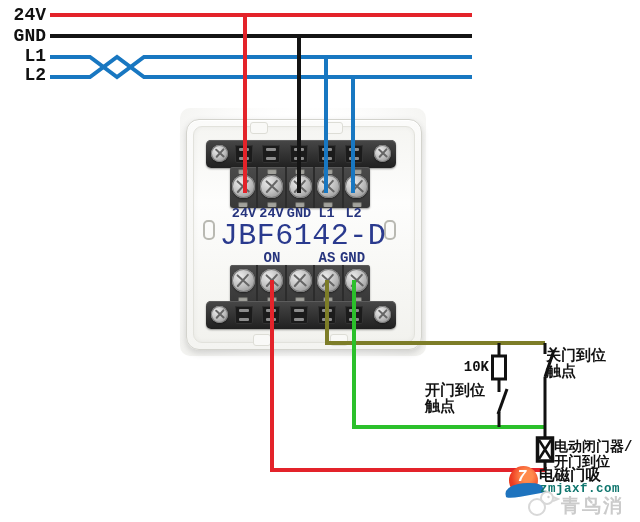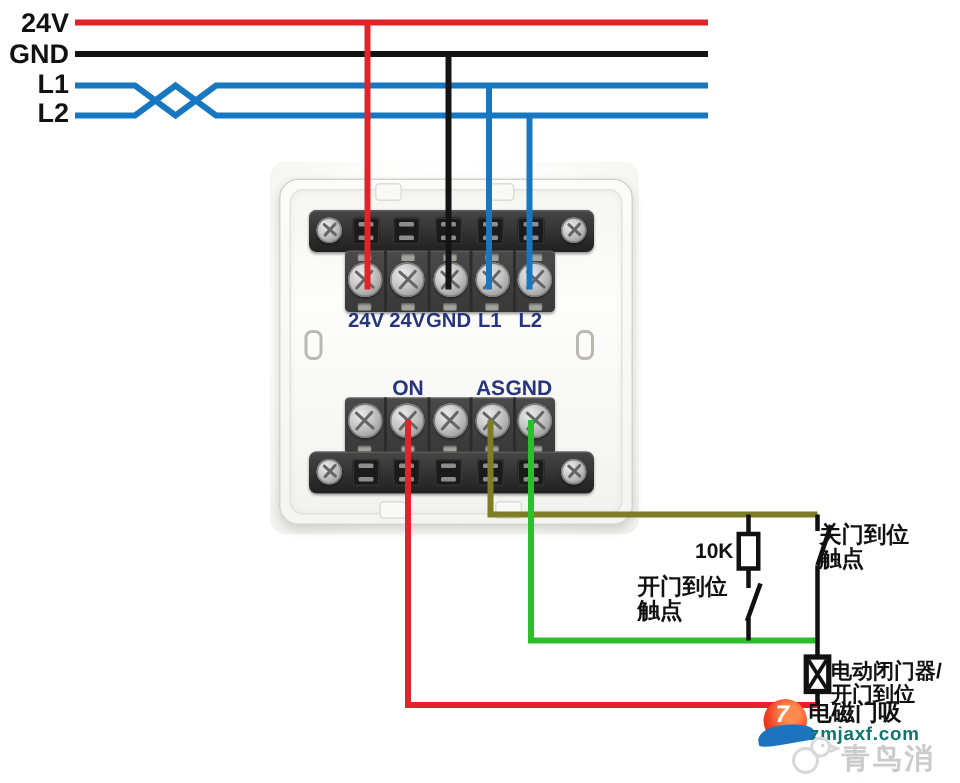--- a/index.html
+++ b/index.html
@@ -1,17 +1,17 @@
 <!DOCTYPE html>
 <html><head>
 <meta charset="utf-8">
 <style>
   html,body{margin:0;padding:0;background:#fff;}
   .canvas{position:relative;width:640px;height:522px;background:#fff;overflow:hidden;
-          font-family:Liberation Sans, sans-serif;}
+          font-family:Liberation Mono, monospace;}
   
   .bus-label{position:absolute;left:2px;width:44px;text-align:right;
              font-size:18px;font-weight:700;color:#111;line-height:19px;}
   
   .photo-bg{position:absolute;left:180px;top:108px;width:246px;height:248px;
             background:radial-gradient(ellipse at 50% 45%, #ffffff 55%, #f2f2ef 100%);
             border-radius:10px;}
   .module-body{position:absolute;left:186px;top:119px;width:234px;height:229px;
                background:linear-gradient(180deg,#fbfbfa,#f4f4f1);
                border:1px solid #d3d3cd;border-radius:13px;
@@ -163,20 +163,21 @@
         <div class="notch" style="bottom:1px"></div>
       </div>
   </div>
 
   <div class="tlabel" style="left:244px;top:206px">24V</div>
   <div class="tlabel" style="left:271.5px;top:206px">24V</div>
   <div class="tlabel" style="left:299px;top:206px">GND</div>
   <div class="tlabel" style="left:326.5px;top:206px">L1</div>
   <div class="tlabel" style="left:353.5px;top:206px">L2</div>
 
+  <div class="module-title">JBF6142-D</div>
 
   <div class="tlabel" style="left:272px;top:250px;font-size:14px">ON</div>
   <div class="tlabel" style="left:327px;top:250px;font-size:14px">AS</div>
   <div class="tlabel" style="left:352.5px;top:250px;font-size:14px">GND</div>
 
   <div class="tblock" style="top:265px;height:38px">
     <div class="tcell">
         <div class="screw tscrew" style="top:4px"></div>
         <div class="notch" style="bottom:1px"></div>
       </div>

